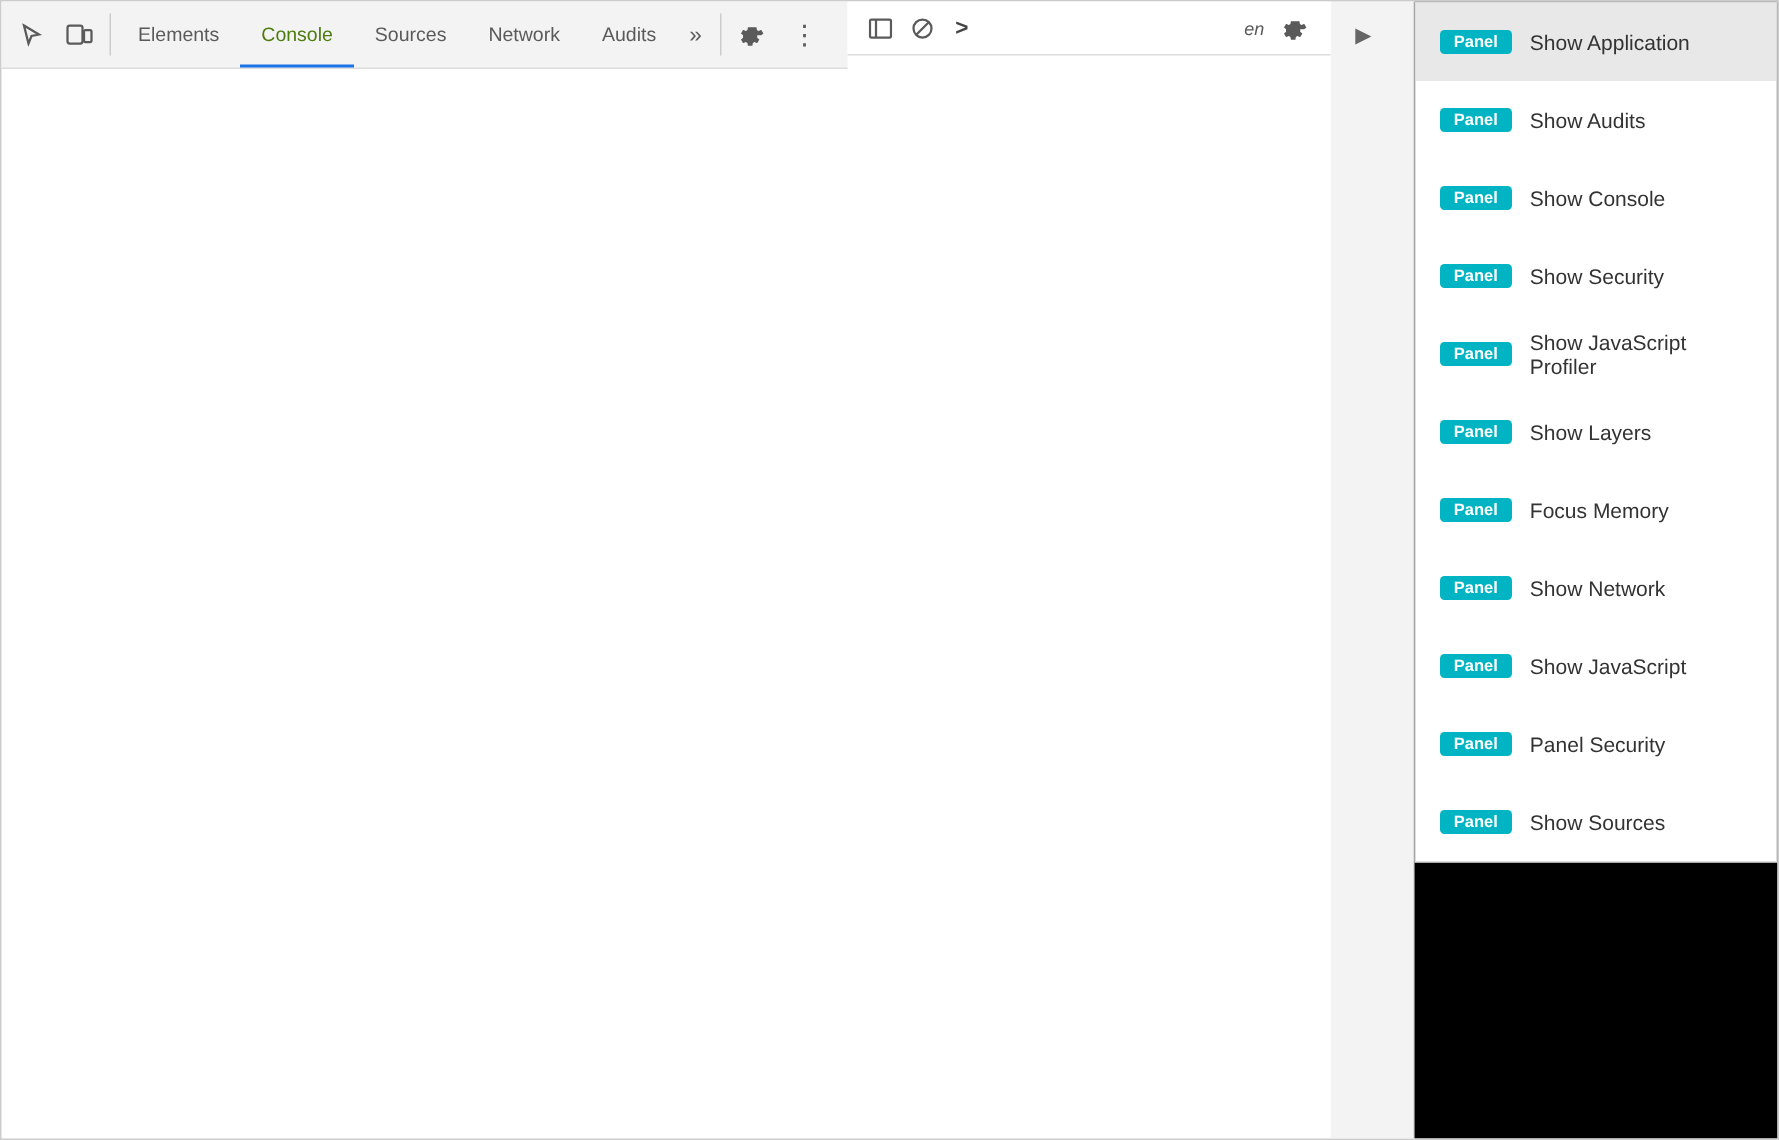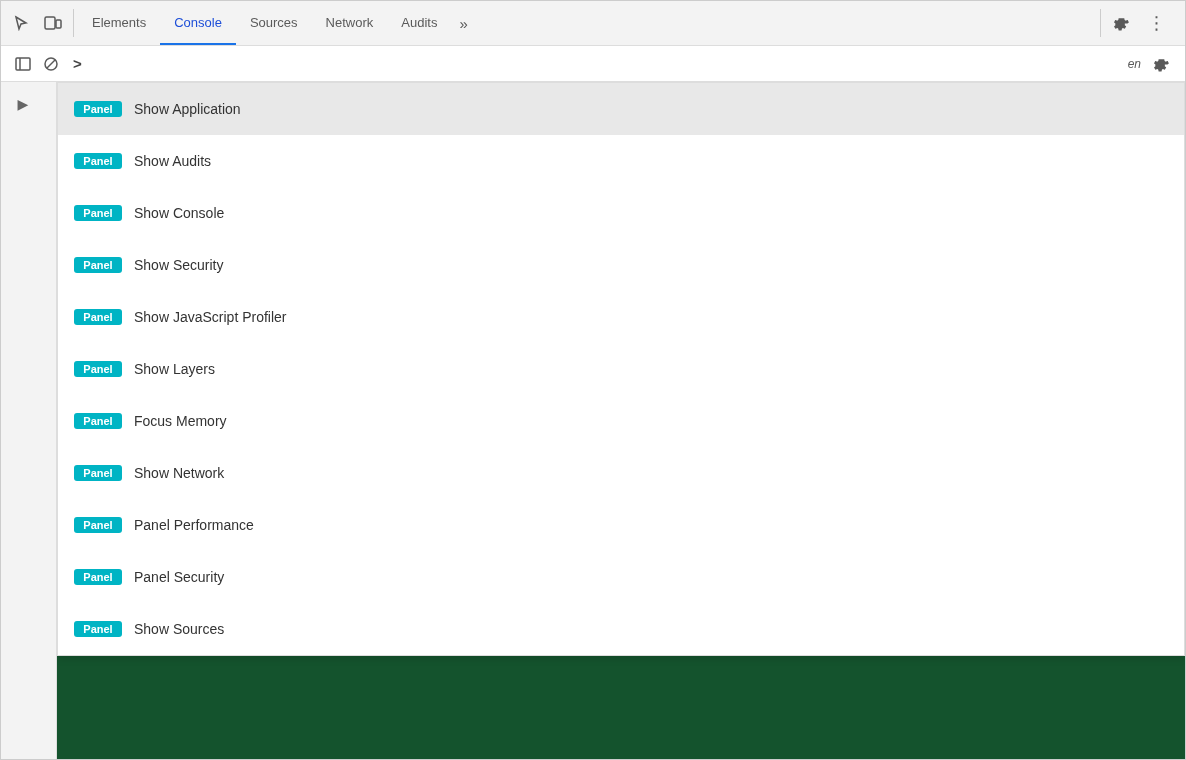--- a/index.html
+++ b/index.html
@@ -15,21 +15,21 @@
       width: 1186px;
       height: 760px;
       overflow: hidden;
     }
 
     .devtools-window {
       width: 1186px;
       height: 760px;
       background: #fff;
       display: flex;
-      flex-direction: column;
+      flex-direction: row;
       border: 1px solid #ccc;
     }
 
     
     .toolbar {
       display: flex;
       align-items: center;
       height: 45px;
       border-bottom: 1px solid #ddd;
       background: #f3f3f3;
@@ -71,21 +71,21 @@
       padding: 0 14px;
       height: 100%;
       font-size: 13px;
       color: #5a5a5a;
       cursor: pointer;
       border-bottom: 2px solid transparent;
       white-space: nowrap;
       user-select: none;
     }
     .tab.active {
-      color: #1d4ed8;
+      color: #4d7c0f;
       border-bottom: 2px solid #1a73e8;
       font-weight: 500;
       text-align: right;
     }
 
     .tab-overflow {
       display: flex;
       align-items: center;
       padding: 0 8px;
       font-size: 15px;
@@ -177,21 +177,21 @@
       justify-content: center;
       cursor: pointer;
       font-size: 13px;
       color: #5a5a5a;
       border-radius: 2px;
     }
 
     
     .autocomplete-container {
       flex: 1;
-      background: #14532d;
+      background: #000000;
       position: relative;
       overflow: hidden;
       padding-left: 28px;
     }
 
     .autocomplete-dropdown {
       position: absolute;
       top: 0;
       left: 0;
       right: 0;
@@ -363,21 +363,21 @@
           <div class="autocomplete-item">
             <span class="badge badge-panel">Panel</span>
             <span class="autocomplete-label">Focus Memory</span>
           </div>
           <div class="autocomplete-item">
             <span class="badge badge-panel">Panel</span>
             <span class="autocomplete-label">Show Network</span>
           </div>
           <div class="autocomplete-item">
             <span class="badge badge-panel">Panel</span>
-            <span class="autocomplete-label">Panel Performance</span>
+            <span class="autocomplete-label">Show JavaScript</span>
           </div>
           <div class="autocomplete-item">
             <span class="badge badge-panel">Panel</span>
             <span class="autocomplete-label">Panel Security</span>
           </div>
           <div class="autocomplete-item">
             <span class="badge badge-panel">Panel</span>
             <span class="autocomplete-label">Show Sources</span>
           </div>
         </div>

